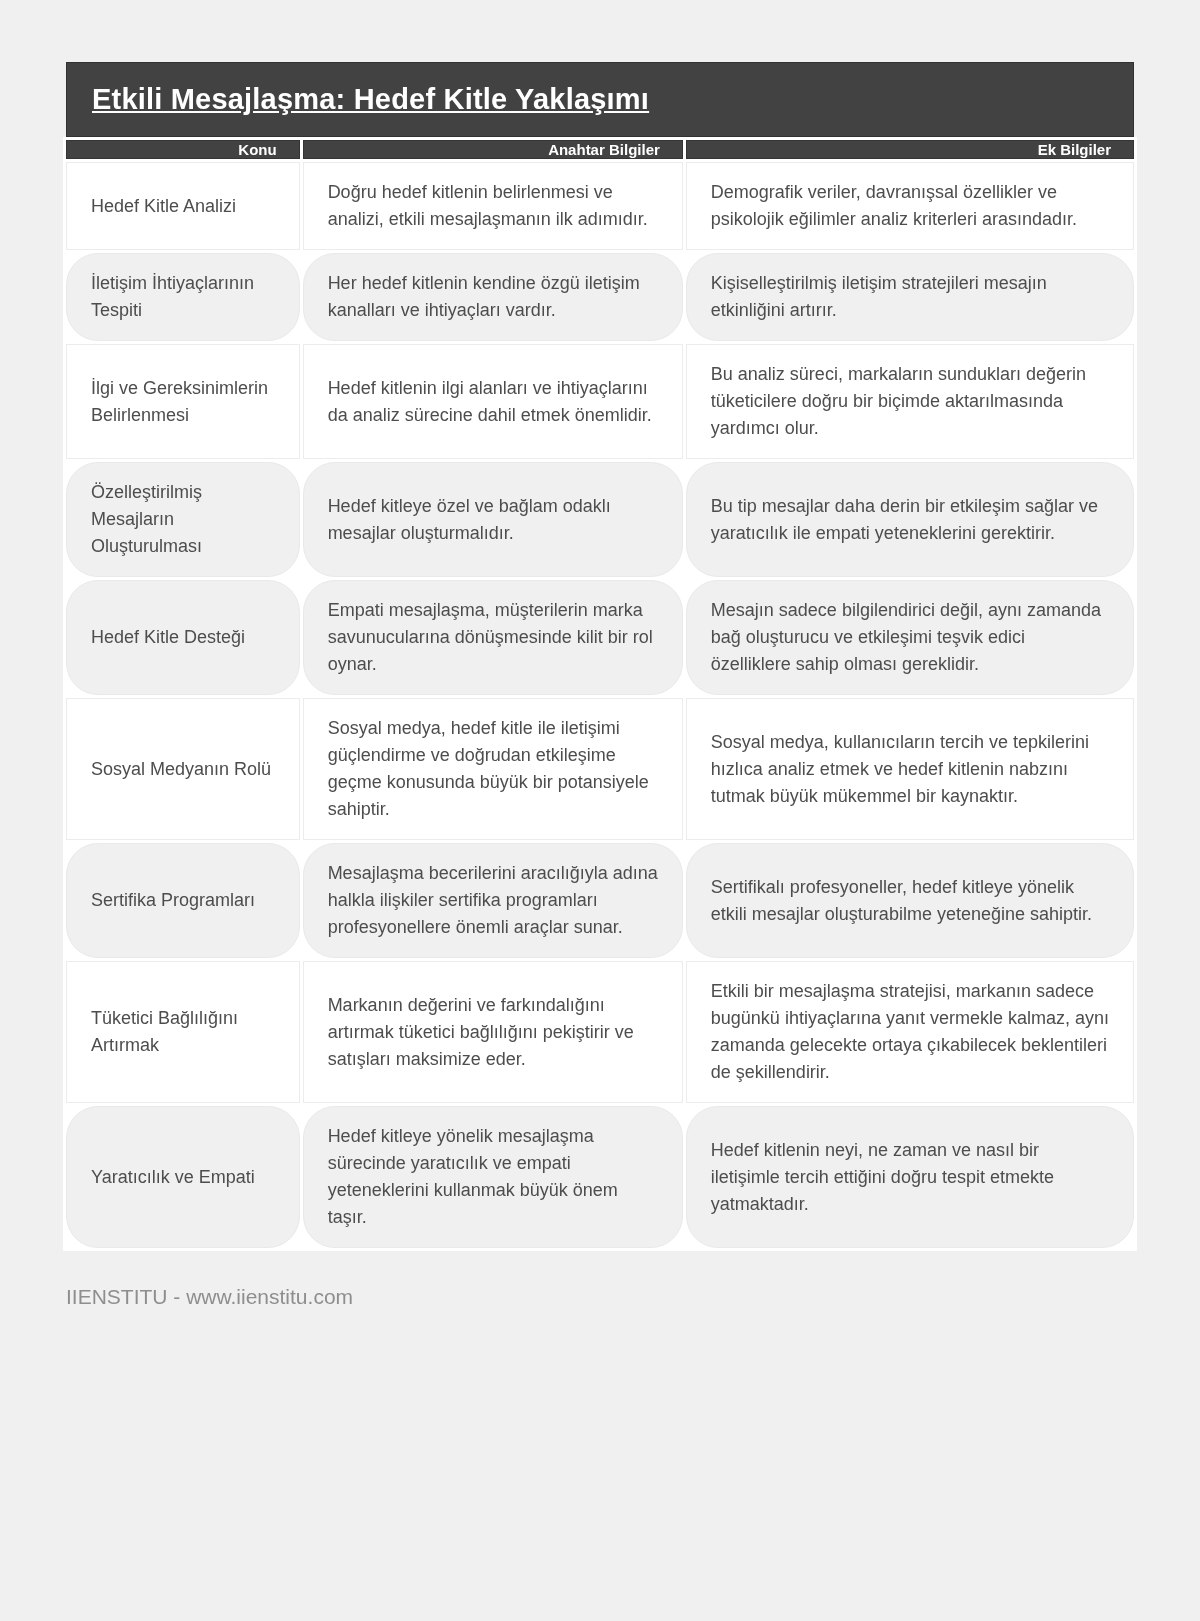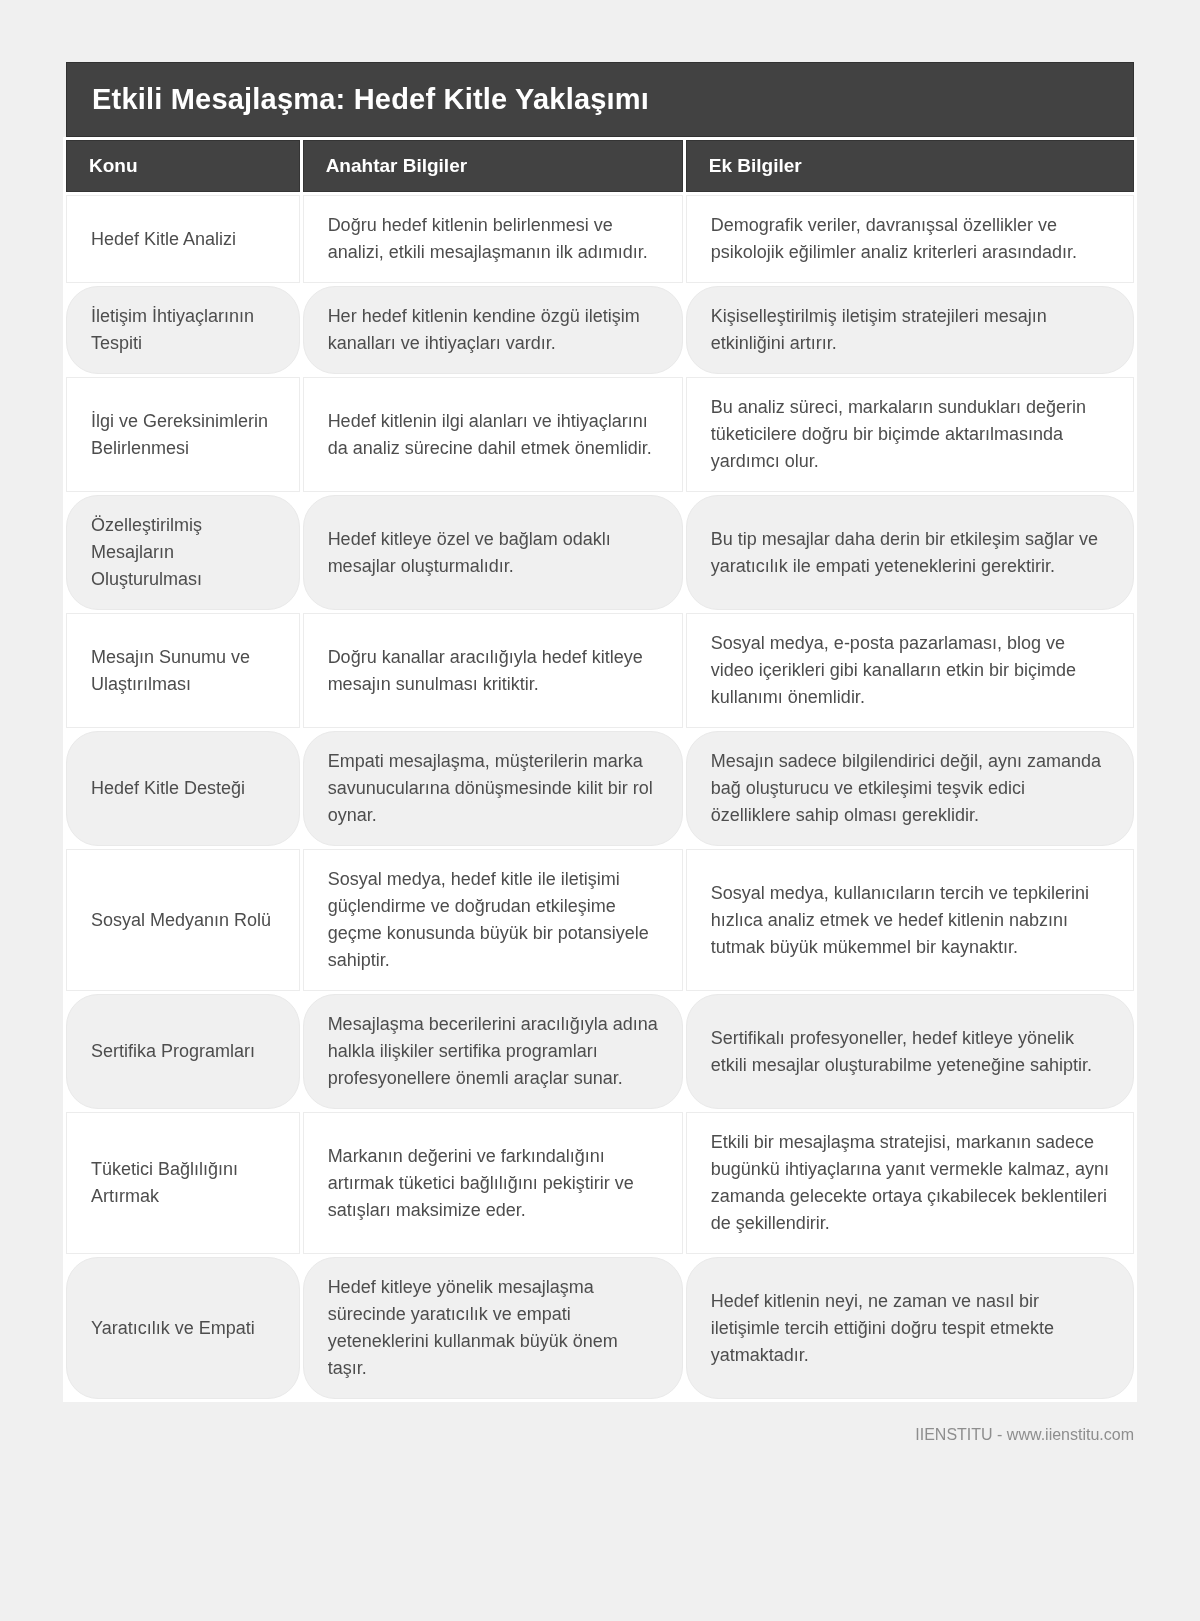--- a/index.html
+++ b/index.html
@@ -29,60 +29,61 @@
     background:var(--header-bg);
     color:var(--header-text);
     height:75px;
     display:flex;
     align-items:center;
     padding:0 25px;
     font-size:29px;
     font-weight:bold;
     letter-spacing:0.2px;
     border:1px solid rgba(0,0,0,0.25);
+    text-decoration:underline;
   }
   table.content-table{
     width:calc(100% + 6px);
     margin:0 -3px;
     border-collapse:separate;
     border-spacing:3px;
     background:#ffffff;
     table-layout:fixed;
   }
   col.c-konu{width:22%;}
   col.c-anahtar{width:35.8%;}
   col.c-ek{width:42.2%;}
   th{
     background:var(--header-bg);
     color:var(--header-text);
-    font-size:19px;
+    font-size:15px;
     font-weight:bold;
-    text-align:left;
-    padding:14px 22px;
+    text-align:right;
+    padding:0 22px;
     border:1px solid rgba(0,0,0,0.2);
   }
   td{
     background:var(--row-bg);
     color:var(--body-text);
     font-size:18px;
     line-height:1.5;
     padding:16px 24px;
     vertical-align:middle;
     border:1px solid #ececec;
   }
   tr.alt td{
     background:var(--row-alt-bg);
     border-color:#e9e9e9;
     border-radius:32px;
   }
   .footer{
-    text-align:right;
+    text-align:left;
     color:var(--footer-text);
-    font-size:16px;
-    margin-top:24px;
+    font-size:21px;
+    margin-top:34px;
   }
 </style>
 </head>
 <body>
 
 <div class="container">
   <div class="title-bar">Etkili Mesajlaşma: Hedef Kitle Yaklaşımı</div>
 
   <table class="content-table">
     <colgroup>
@@ -111,25 +112,20 @@
         <tr>
           <td>İlgi ve Gereksinimlerin Belirlenmesi</td>
           <td>Hedef kitlenin ilgi alanları ve ihtiyaçlarını da analiz sürecine dahil etmek önemlidir.</td>
           <td>Bu analiz süreci, markaların sundukları değerin tüketicilere doğru bir biçimde aktarılmasında yardımcı olur.</td>
         </tr>
         <tr class="alt">
           <td>Özelleştirilmiş Mesajların Oluşturulması</td>
           <td>Hedef kitleye özel ve bağlam odaklı mesajlar oluşturmalıdır.</td>
           <td>Bu tip mesajlar daha derin bir etkileşim sağlar ve yaratıcılık ile empati yeteneklerini gerektirir.</td>
         </tr>
-        <tr>
-          <td>Mesajın Sunumu ve Ulaştırılması</td>
-          <td>Doğru kanallar aracılığıyla hedef kitleye mesajın sunulması kritiktir.</td>
-          <td>Sosyal medya, e-posta pazarlaması, blog ve video içerikleri gibi kanalların etkin bir biçimde kullanımı önemlidir.</td>
-        </tr>
         <tr class="alt">
           <td>Hedef Kitle Desteği</td>
           <td>Empati mesajlaşma, müşterilerin marka savunucularına dönüşmesinde kilit bir rol oynar.</td>
           <td>Mesajın sadece bilgilendirici değil, aynı zamanda bağ oluşturucu ve etkileşimi teşvik edici özelliklere sahip olması gereklidir.</td>
         </tr>
         <tr>
           <td>Sosyal Medyanın Rolü</td>
           <td>Sosyal medya, hedef kitle ile iletişimi güçlendirme ve doğrudan etkileşime geçme konusunda büyük bir potansiyele sahiptir.</td>
           <td>Sosyal medya, kullanıcıların tercih ve tepkilerini hızlıca analiz etmek ve hedef kitlenin nabzını tutmak büyük mükemmel bir kaynaktır.</td>
         </tr>

